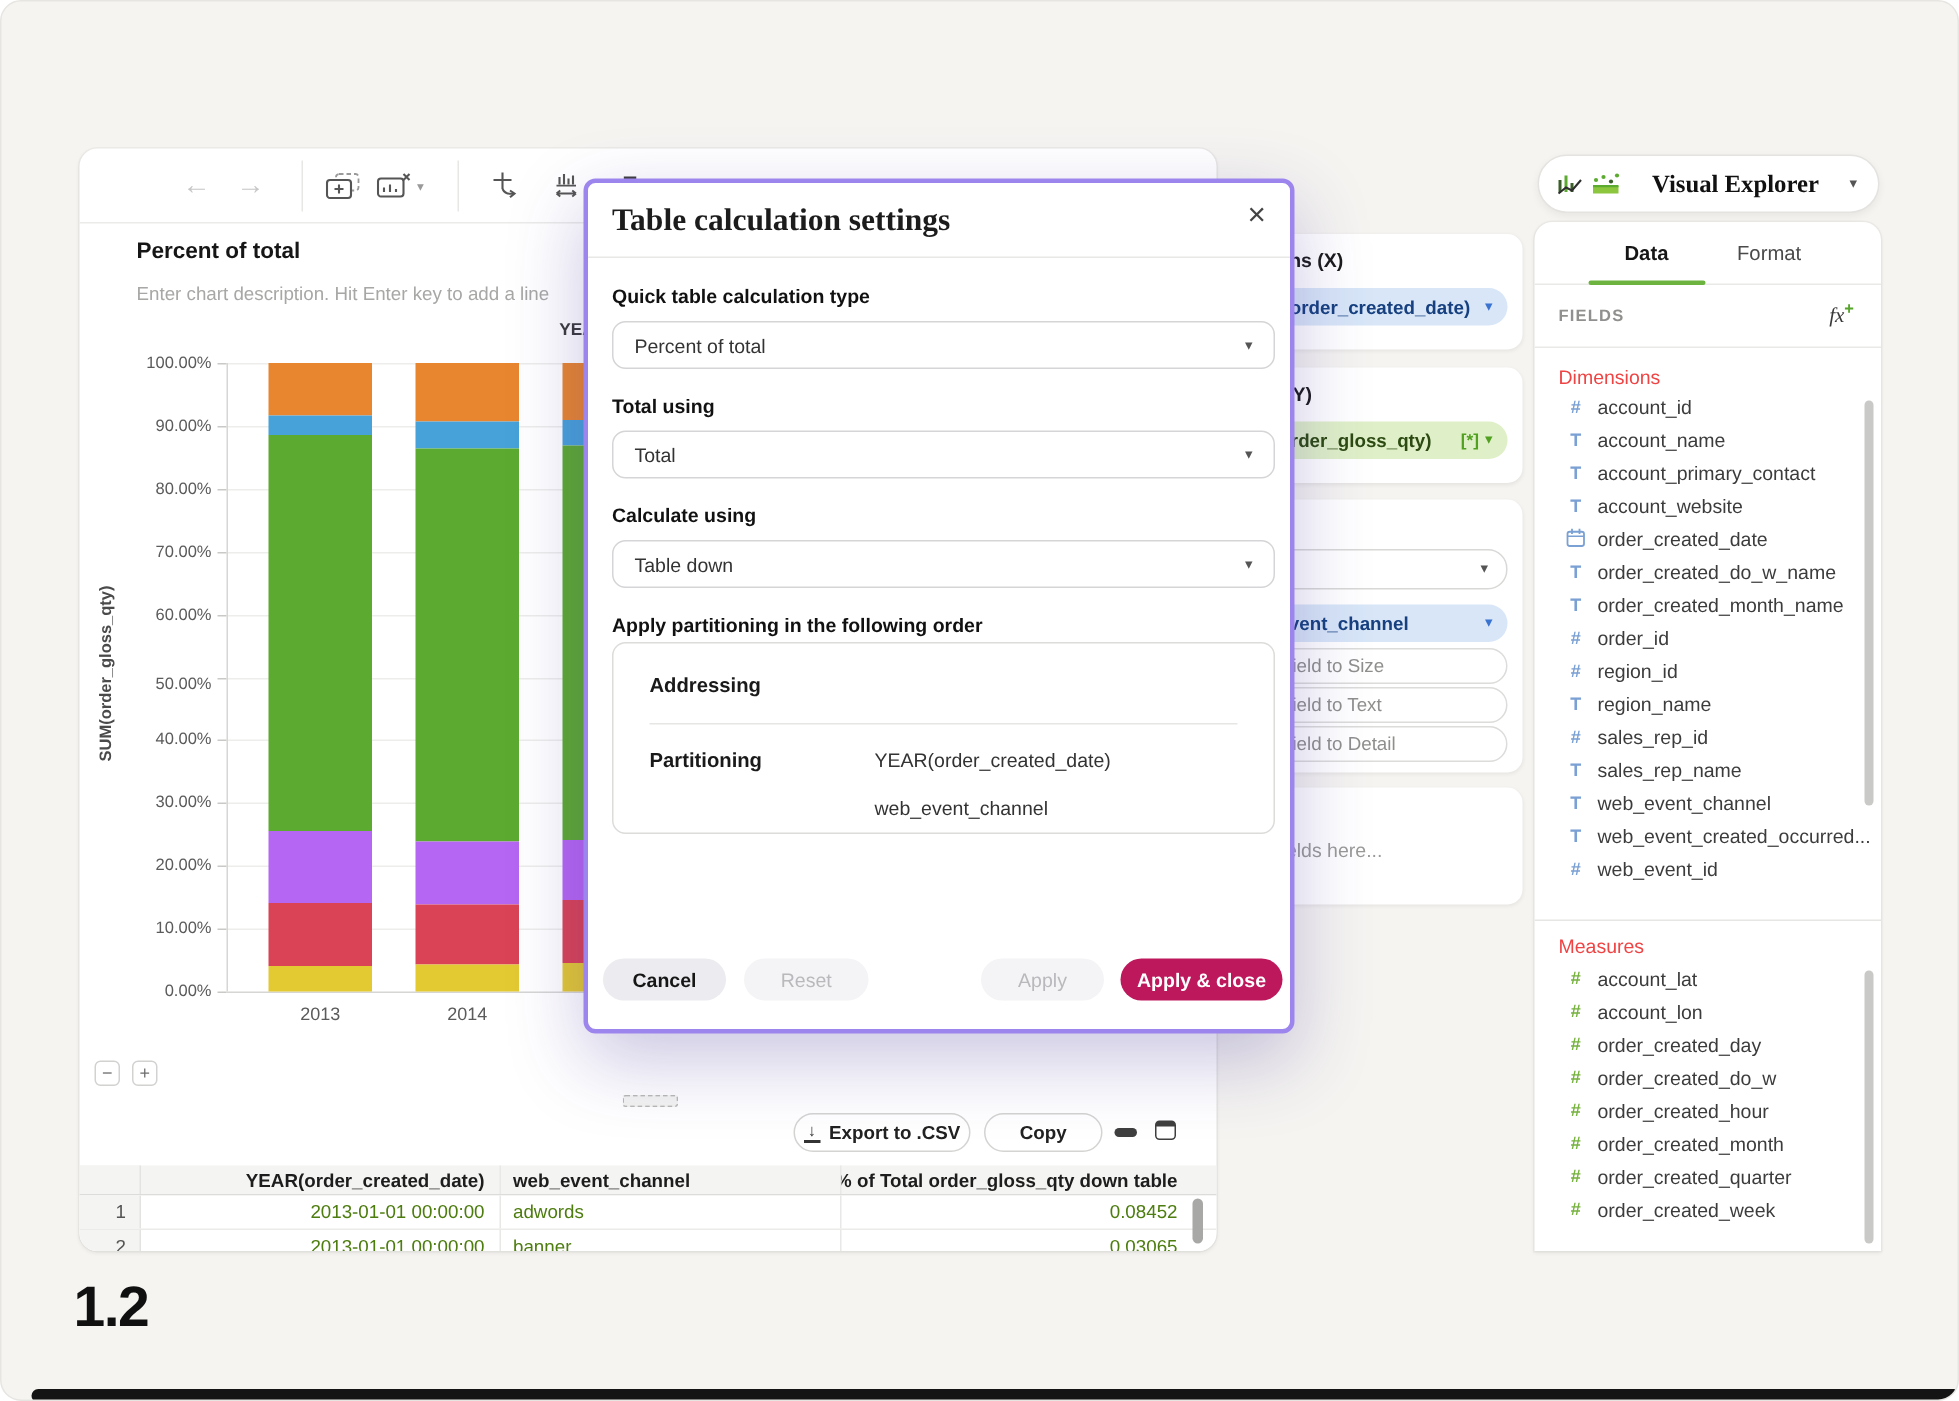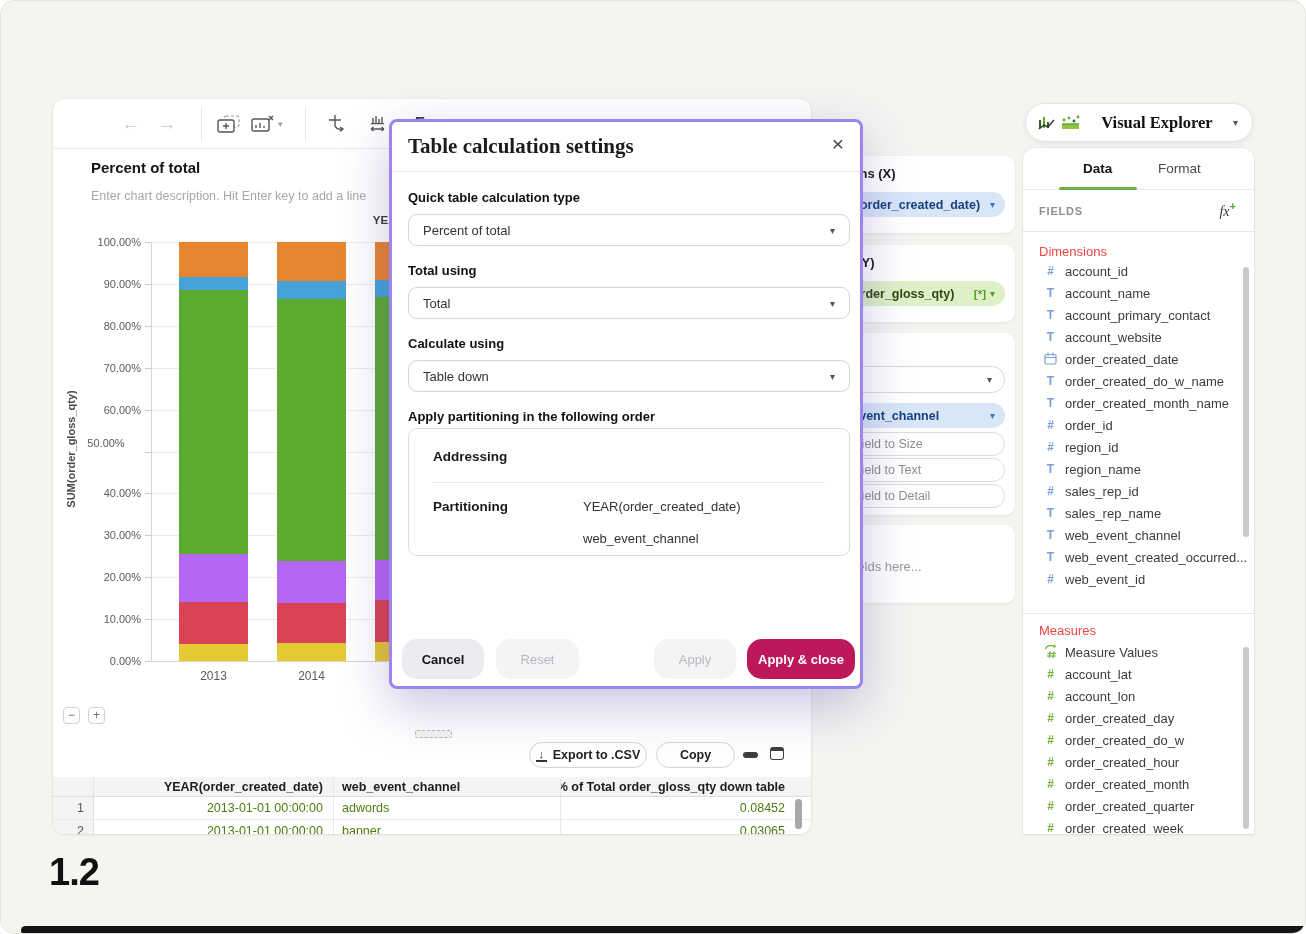--- a/index.html
+++ b/index.html
@@ -100,21 +100,21 @@
   #modal-close { position:absolute; right:16px; top:10px; font-size:21px; color:#444; cursor:pointer; }
   .m-label { position:absolute; left:16px; font-size:13px; font-weight:bold; color:#111; }
   .m-select { position:absolute; left:16px; width:442px; height:32px; border:1px solid #d5d5d7; border-radius:9px; display:flex; align-items:center; padding:0 14px; font-size:13px; color:#333; cursor:pointer; }
   .m-select .grow { flex:1; }
   .m-select .caret { color:#555; }
   #order-box { position:absolute; left:16px; top:306px; width:442px; height:128px; border:1px solid #dcdcda; border-radius:9px; }
   #addressing-label, #partitioning-label { position:absolute; left:24px; font-size:13.5px; font-weight:bold; color:#1a1a1a; }
   #order-divider { position:absolute; left:24px; right:24px; top:53px; height:1px; background:#e6e6e4; }
   .part-field { position:absolute; left:174px; font-size:13px; color:#333; }
   #note-strip { position:absolute; left:16px; top:445px; width:442px; height:33px; background:#efefec; border-radius:8px; display:flex; align-items:center; padding-left:14px; font-size:13px; color:#2b2b2b; }
-  .mbtn { position:absolute; top:517px; height:40px; border-radius:15px; border:none; font-size:13px; display:flex; align-items:center; justify-content:center; cursor:pointer; font-family:inherit; }
+  .mbtn { position:absolute; top:517px; height:28px; border-radius:15px; border:none; font-size:13px; display:flex; align-items:center; justify-content:center; cursor:pointer; font-family:inherit; }
   #btn-cancel { left:10px; width:82px; background:#ebebf0; color:#161616; font-weight:bold; }
   #btn-reset { left:104px; width:83px; background:#f4f4f6; color:#b9b9bd; }
   #btn-apply { left:262px; width:82px; background:#f4f4f6; color:#b9b9bd; }
   #btn-apply-close { left:355px; width:108px; background:#be185d; color:#fff; font-weight:bold; }
 
   #footer-label { position:absolute; left:48px; top:850px; font-size:38px; font-weight:bold; color:#101010; letter-spacing:-1px; }
   #bottom-strip { position:absolute; left:20px; top:925px; width:1286px; height:9px; background:#141414; border-radius:5px; }
 </style>
 </head>
 <body>
@@ -182,21 +182,21 @@
         <div class="ytickmark" style="top: 226.8px;"></div>
         <div class="ytick" style="top: 226.8px;">80.00%</div>
         <div class="gridline" style="top: 268.7px;"></div>
         <div class="ytickmark" style="top: 268.7px;"></div>
         <div class="ytick" style="top: 268.7px;">70.00%</div>
         <div class="gridline" style="top: 310.6px;"></div>
         <div class="ytickmark" style="top: 310.6px;"></div>
         <div class="ytick" style="top: 310.6px;">60.00%</div>
         <div class="gridline" style="top: 352.5px;"></div>
         <div class="ytickmark" style="top: 352.5px;"></div>
-        <div class="ytick" style="top: 344px; text-align: center;">50.00%</div>
+        <div class="ytick" style="top: 357px;">50.00%</div>
         <div class="gridline" style="top: 394.4px;"></div>
         <div class="ytickmark" style="top: 394.4px;"></div>
         <div class="ytick" style="top: 394.4px;">40.00%</div>
         <div class="gridline" style="top: 436.3px;"></div>
         <div class="ytickmark" style="top: 436.3px;"></div>
         <div class="ytick" style="top: 436.3px;">30.00%</div>
         <div class="gridline" style="top: 478.2px;"></div>
         <div class="ytickmark" style="top: 478.2px;"></div>
         <div class="ytick" style="top: 478.2px;">20.00%</div>
         <div class="gridline" style="top: 520.1px;"></div>
@@ -414,31 +414,20 @@
         <div class="fitem dim">
           <span class="ficon">#</span>
           <span class="flabel">web_event_id</span>
         </div>
       </div>
     <div class="vscroll" style="top:119px;height:270px"></div>
     <div id="dim-divider"></div>
     <div class="sec-title" style="top:475px">Measures</div>
     <div class="flist" id="mea-list" style="top:493px;height:193px">
         <div class="fitem mea">
-          <span class="ficon"><svg width="14" height="14" viewBox="0 0 14 14">
-              <path d="M1.5 5 C2.5 1.5 8 .5 11.5 2.8" fill="none" stroke="currentColor" stroke-width="1.3"></path>
-              <path d="M11.5 2.8 l-2.6 .2 M11.5 2.8 l-1.2 -2.2" fill="none" stroke="currentColor" stroke-width="1.1"></path>
-              <line x1="6.2" y1="7" x2="5.2" y2="14" stroke="currentColor" stroke-width="1.2"></line>
-              <line x1="10" y1="7" x2="9" y2="14" stroke="currentColor" stroke-width="1.2"></line>
-              <line x1="3.5" y1="9.5" x2="12" y2="9.5" stroke="currentColor" stroke-width="1.2"></line>
-              <line x1="3" y1="12" x2="11.5" y2="12" stroke="currentColor" stroke-width="1.2"></line>
-            </svg></span>
-          <span class="flabel">Measure Values</span>
-        </div>
-        <div class="fitem mea">
           <span class="ficon">#</span>
           <span class="flabel">account_lat</span>
         </div>
         <div class="fitem mea">
           <span class="ficon">#</span>
           <span class="flabel">account_lon</span>
         </div>
         <div class="fitem mea">
           <span class="ficon">#</span>
           <span class="flabel">order_created_day</span>

